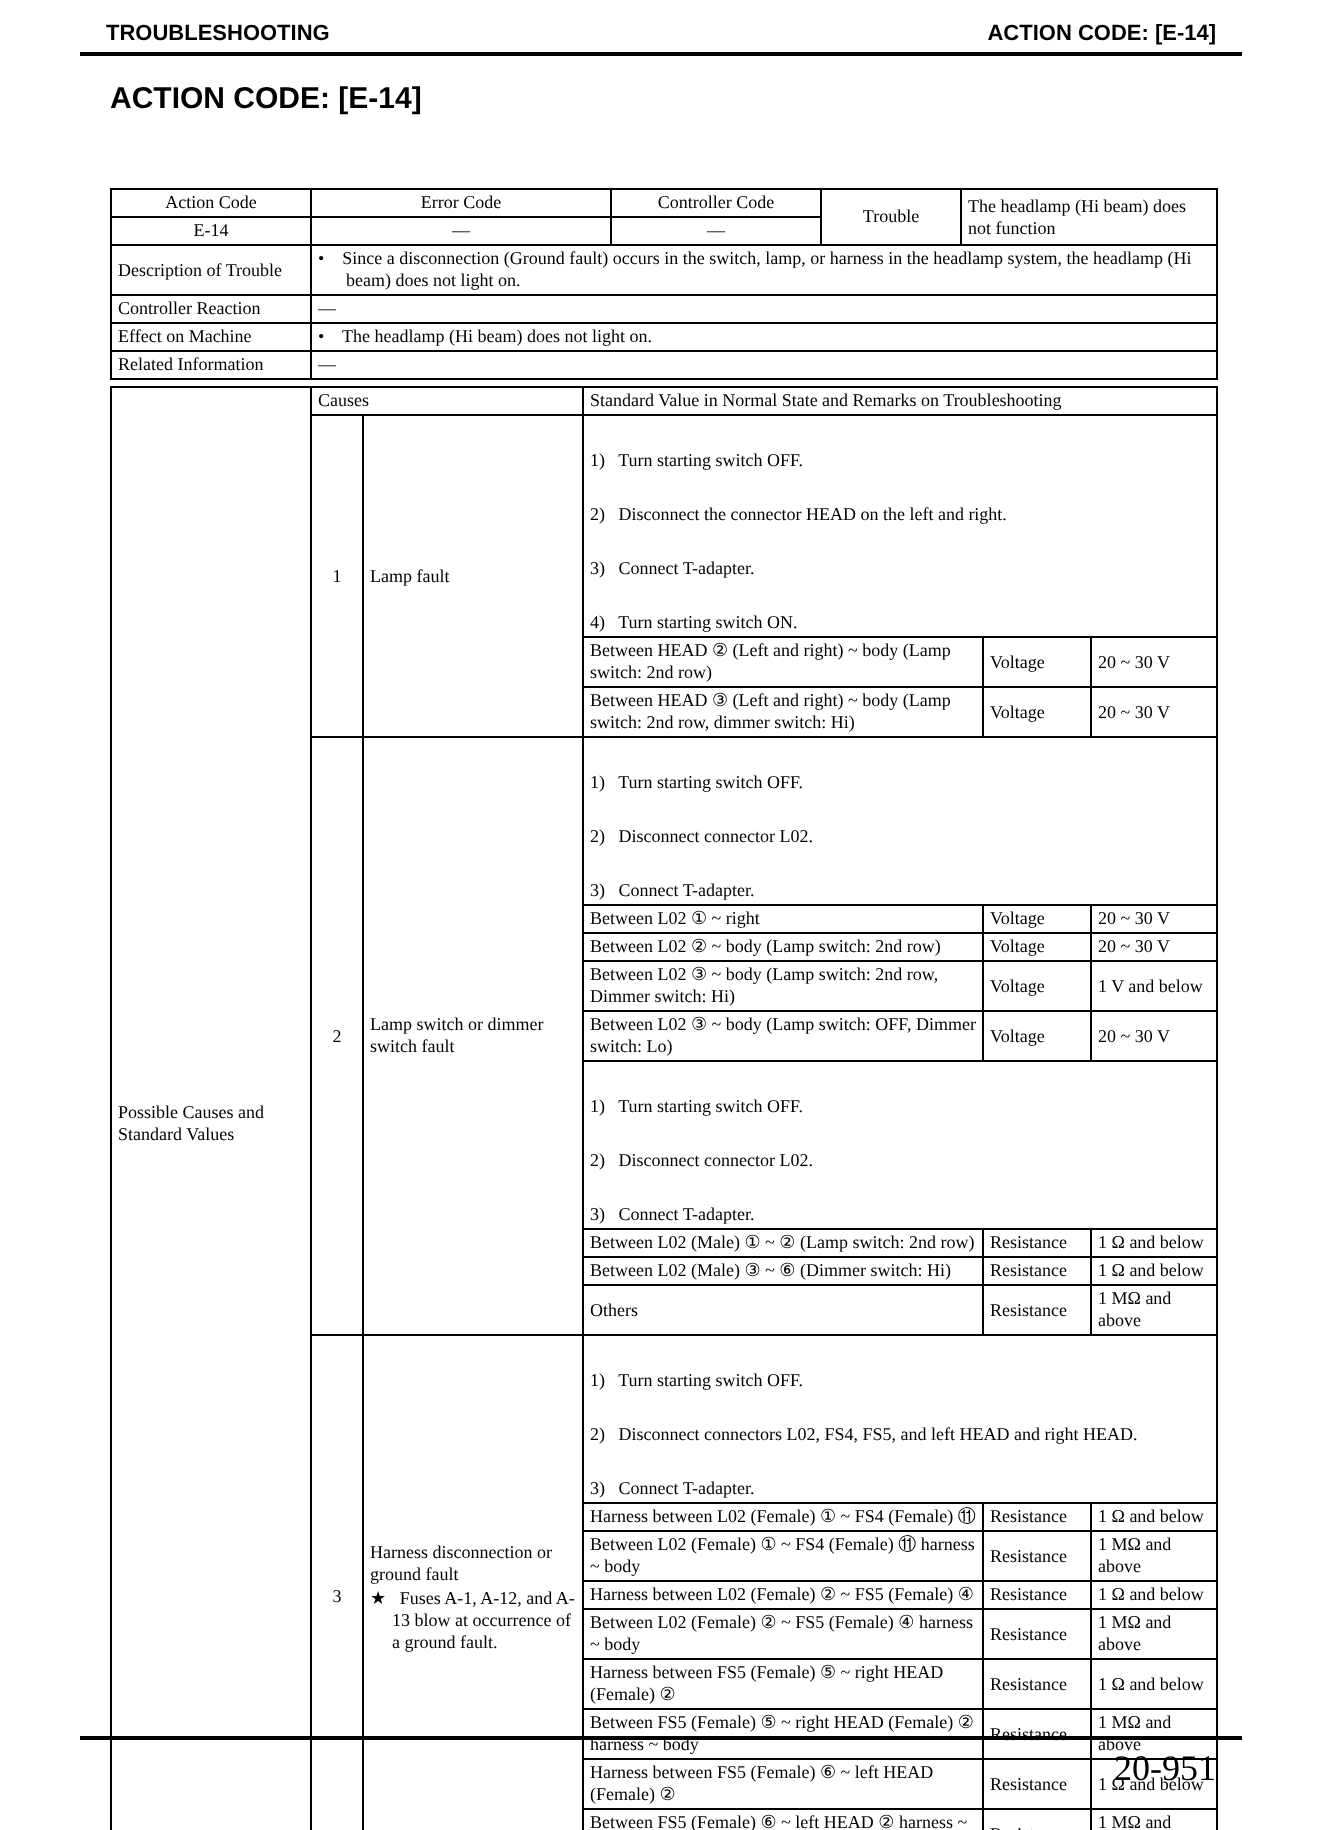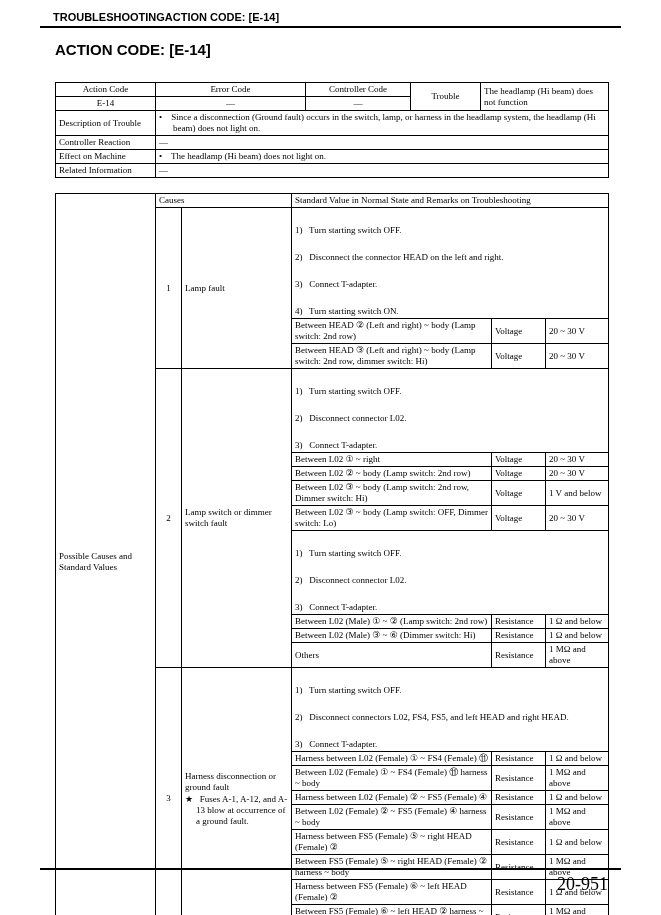--- a/index.html
+++ b/index.html
@@ -4,33 +4,33 @@
 <style>
   * { margin:0; padding:0; box-sizing:border-box; }
   html,body { background:#fff; }
   body {
     width:661px; height:915px; position:relative;
     font-family:"Liberation Serif","DejaVu Serif","DejaVu Sans",serif;
     color:#000;
   }
 
   .page-header { position:absolute; top:11px; left:53px; width:555px;
-    display:flex; 
+    display:flex; justify-content:space-between;
     font-family:"Liberation Sans","DejaVu Sans",sans-serif;
     font-weight:bold; font-size:11px; }
   .header-rule { position:absolute; top:26px; left:40px; width:581px; height:2px; background:#000; }
 
   .doc-title { position:absolute; top:41px; left:55px;
     font-family:"Liberation Sans","DejaVu Sans",sans-serif;
     font-weight:bold; font-size:15px; }
 
   table { border-collapse:collapse; table-layout:fixed; }
   td { border:1px solid #000; font-size:9px; line-height:11px; padding:1px 3px; vertical-align:middle; }
 
-  .info-table { position:absolute; top:82px; left:55px; width:553px;font-family:Liberation Serif, serif; }
+  .info-table { position:absolute; top:94px; left:55px; width:553px;font-family:Liberation Serif, serif; }
   .info-table td.c { text-align:center; }
   .hang { padding-left:14px; text-indent:-14px; white-space:pre-wrap; }
 
   .causes-table { position:absolute; top:193px; left:55px; width:553px; }
   .causes-table td.hdr { }
   .causes-table td.side { vertical-align:middle; }
   .causes-table td.num { text-align:center; }
   .causes-table td.cname { vertical-align:middle; }
   .cause-note { padding-left:11px; text-indent:-11px; white-space:pre-wrap; margin-top:1px; }
   td.proc { vertical-align:top; }

